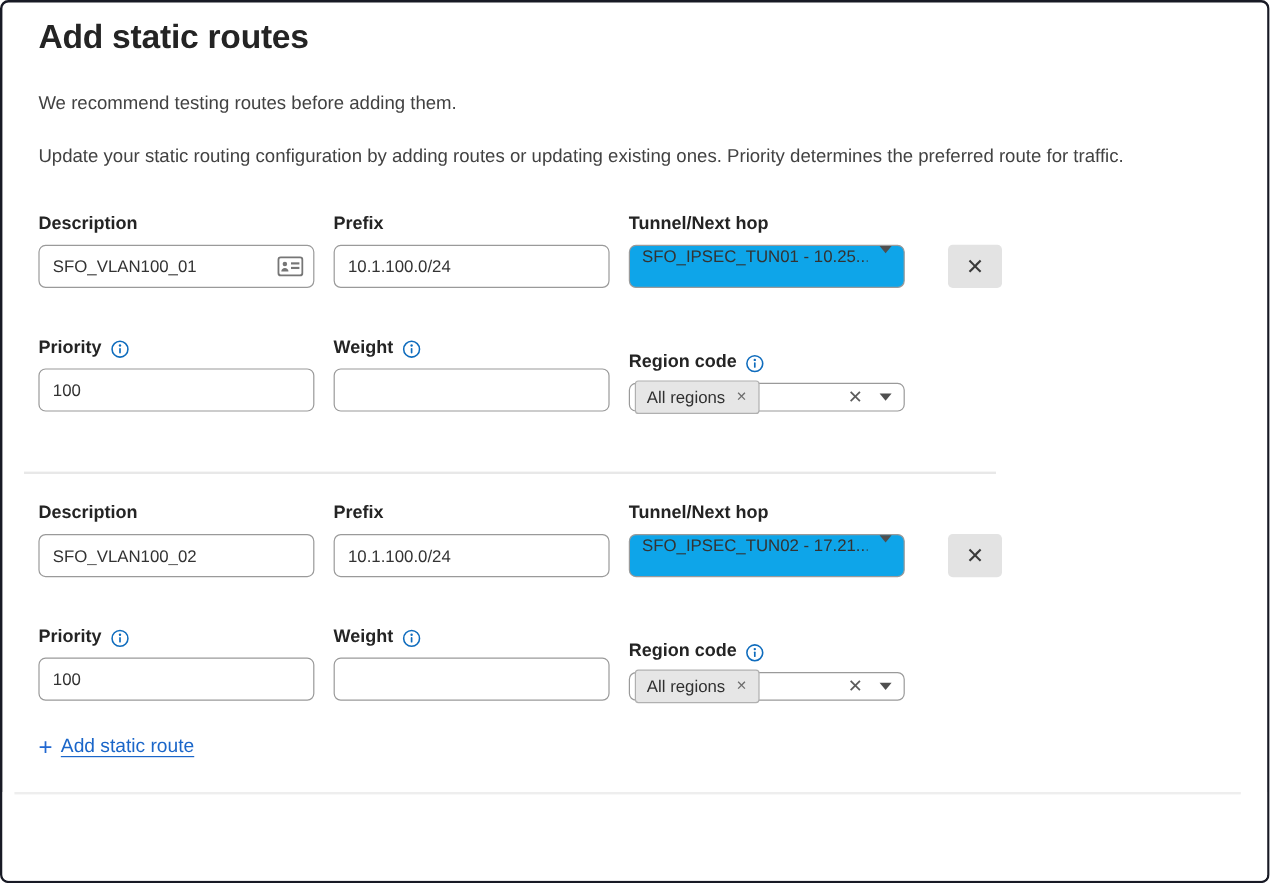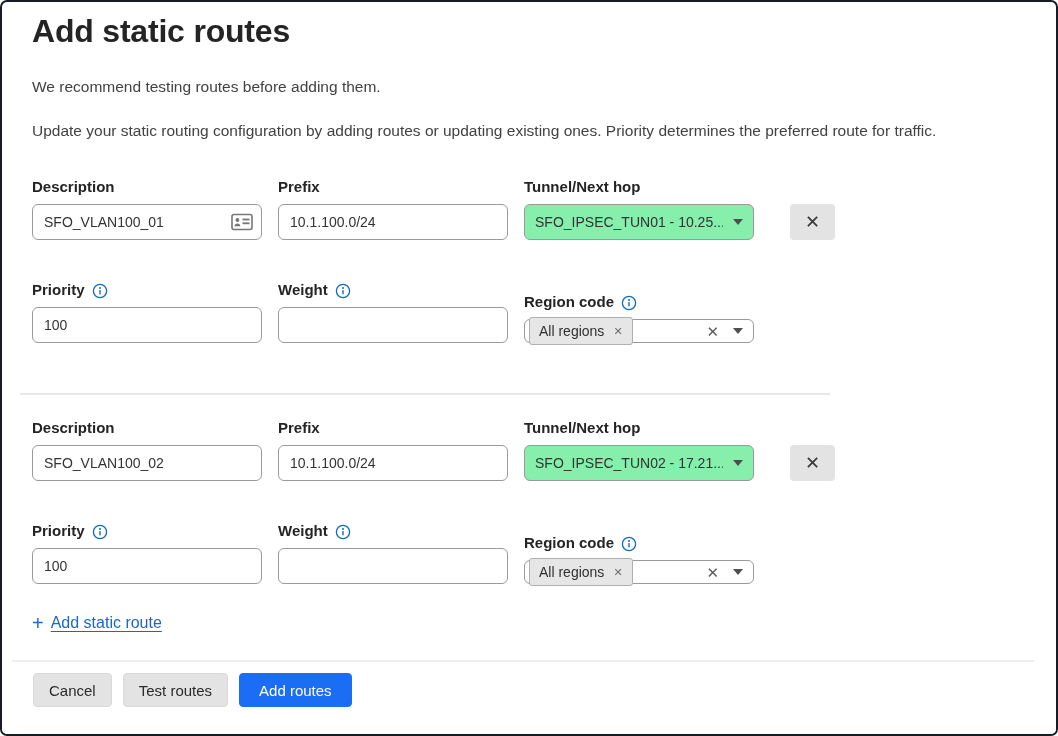--- a/index.html
+++ b/index.html
@@ -13,21 +13,21 @@
     position: absolute; inset: 0;
     background: #fff;
     border: 2px solid #181a25;
     border-radius: 7px;
     overflow: hidden;
   }
   .content { padding: 0 30px; }
 
   h1.title {
     margin-top: 14px;
-    font-size: 32px; line-height: 30px;
+    font-size: 28px; line-height: 30px;
     font-weight: 700; color: #242424;
     letter-spacing: -0.2px;
   }
   p.desc {
     font-size: 15.5px; color: #424242; line-height: 20px;
   }
   p.desc.first { margin-top: 24px; }
   p.desc.second { margin-top: 31px; }
 
   .route-group { margin-top: 36px; }
@@ -55,22 +55,22 @@
   }
   input.with-icon { padding-right: 16px; }
   .contact-icon {
     position: absolute; right: 9px; top: 50%; transform: translateY(-50%);
     display: inline-flex; cursor: pointer;
   }
 
   .select-box {
     width: 230px; height: 36px;
     border: 1px solid #9a9a9a; border-radius: 6px;
-    background: #86efac;
-    display: flex; align-items: center;
+    background: #0ea5e9;
+    display: flex; 
     padding: 0 10px;
     cursor: pointer;
   }
   .select-text {
     font-size: 14px; color: #333;
     white-space: nowrap; overflow: hidden;
     flex: 1;
   }
   .caret {
     width: 0; height: 0;
@@ -330,19 +330,14 @@
 
     <div class="add-link-row">
       <span class="plus-glyph">+</span>
       <a class="add-link">Add static route</a>
     </div>
 
   </div>
 
   <div class="footer">
     <div class="footer-divider"></div>
-    <div class="footer-buttons">
-      <button class="btn btn-secondary">Cancel</button>
-      <button class="btn btn-secondary">Test routes</button>
-      <button class="btn btn-primary">Add routes</button>
-    </div>
   </div>
 </div>
 
 </body></html>

